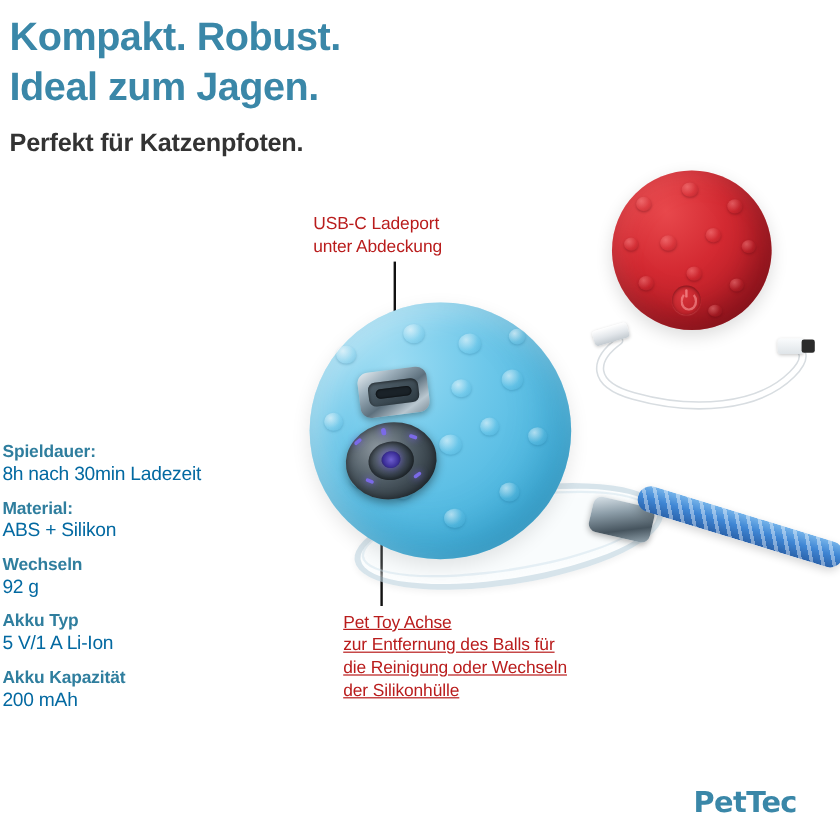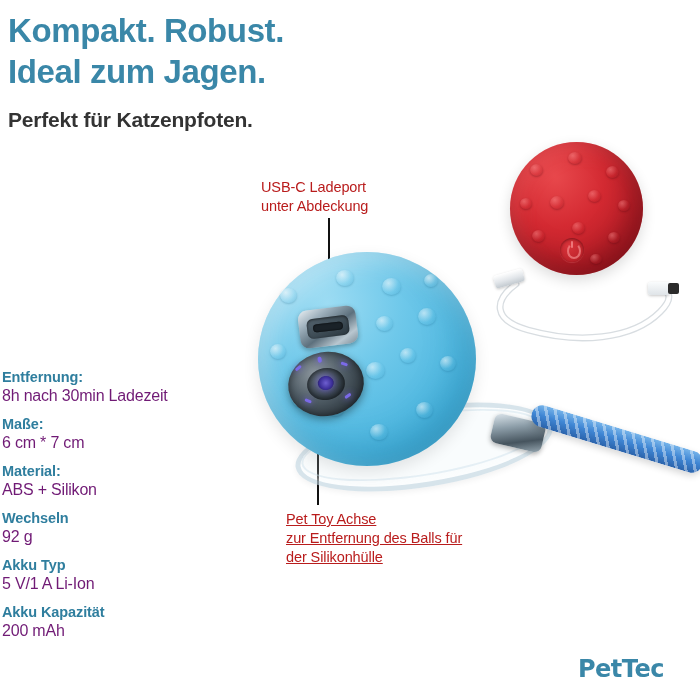--- a/index.html
+++ b/index.html
@@ -54,21 +54,21 @@
   .spec-row { margin-bottom: 9px; }
   .spec-label {
     font-size: 14.5px;
     font-weight: bold;
     color: #2f7e9e;
     line-height: 18px;
     letter-spacing: -0.1px;
   }
   .spec-value {
     font-size: 16px;
-    color: #701a75;
+    color: #0369a1;
     line-height: 20px;
     letter-spacing: -0.2px;
   }
 
   
   .callout {
     position: absolute;
     font-size: 14.5px;
     color: #b91c1c;
     line-height: 19px;
@@ -300,26 +300,22 @@
 <div id="page">
 
   <div id="subtitle">Perfekt für Katzenpfoten.</div>
   <div id="headline">
     <div class="head-line">Kompakt. Robust.</div>
     <div class="head-line">Ideal zum Jagen.</div>
   </div>
 
   <div id="specs">
     <div class="spec-row">
-      <div class="spec-label">Entfernung:</div>
+      <div class="spec-label">Spieldauer:</div>
       <div class="spec-value">8h nach 30min Ladezeit</div>
-    </div>
-    <div class="spec-row">
-      <div class="spec-label">Maße:</div>
-      <div class="spec-value">6 cm * 7 cm</div>
     </div>
     <div class="spec-row">
       <div class="spec-label">Material:</div>
       <div class="spec-value">ABS + Silikon</div>
     </div>
     <div class="spec-row">
       <div class="spec-label">Wechseln</div>
       <div class="spec-value">92 g</div>
     </div>
     <div class="spec-row">
@@ -335,20 +331,21 @@
   <div id="callout-usb" class="callout">
     <div>USB-C Ladeport</div>
     <div>unter Abdeckung</div>
   </div>
   <div id="leader-usb" class="leader"></div>
 
   <div id="leader-axle" class="leader"></div>
   <div id="callout-axle" class="callout">
     <div>Pet Toy Achse</div>
     <div>zur Entfernung des Balls für</div>
+    <div>die Reinigung oder Wechseln</div>
     <div>der Silikonhülle</div>
   </div>
 
   <div id="blue-ball-wrap">
 
     <div id="clear-ring"></div>
     <div id="clear-ring2"></div>
 
     <div id="blue-ball">
       <div class="bump" style="left:22px;  top:36px;  width:17px; height:15px;"></div>

